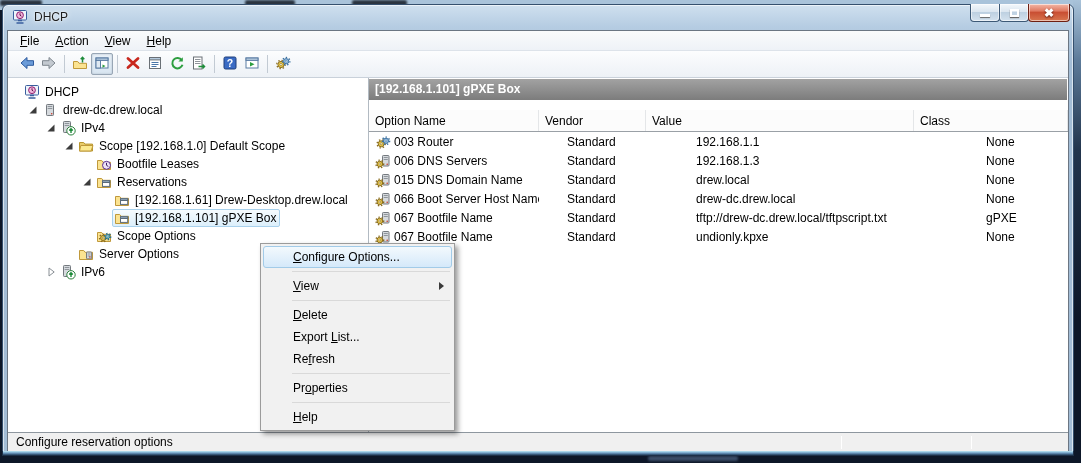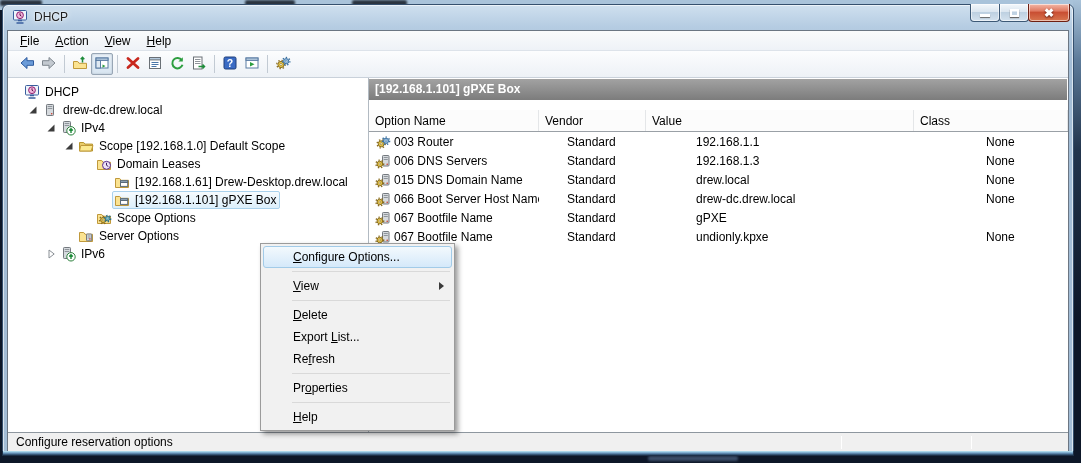--- a/index.html
+++ b/index.html
@@ -303,21 +303,39 @@
             <span class="tree-indent" style="width: 72px;"></span>
             <span class="tree-arrow"></span>
             <span class="row-core">
               <span class="tree-icon">
                 <svg width="16" height="16" viewBox="0 0 16 16">
                   <path d="M1.5 4.5h4.2l1.4 1.8h7.4v7.2h-13z" fill="#fbe391" stroke="#c0993b"></path>
                   <circle cx="10.5" cy="9.3" r="4" fill="#ece0f5" stroke="#5b2d8e"></circle>
                   <path d="M10.5 6.8v2.5l1.8 1.2" stroke="#3d1d63" stroke-width="1" fill="none"></path>
                 </svg>
               </span>
-              <span class="lbl">Domain Leases</span>
+              <span class="lbl">Bootfile Leases</span>
+            </span>
+          </div>
+          <div class="tree-row">
+            <span class="tree-indent" style="width: 72px;"></span>
+            <span class="tree-arrow">
+              <svg width="14" height="14" viewBox="0 0 14 14">
+                <path d="M10.5 3.5v7h-7z" fill="#3c3c3c"></path>
+              </svg>
+            </span>
+            <span class="row-core">
+              <span class="tree-icon">
+                <svg width="16" height="16" viewBox="0 0 16 16">
+                  <path d="M1.5 4.5h4.2l1.4 1.8h7.4v7.2h-13z" fill="#fbe391" stroke="#c0993b"></path>
+                  <rect x="6.5" y="6.8" width="7.2" height="5.6" fill="#fff" stroke="#5a6b7a"></rect>
+                  <rect x="6.5" y="6.8" width="7.2" height="1.7" fill="#9db6cc" stroke="#5a6b7a"></rect>
+                </svg>
+              </span>
+              <span class="lbl">Reservations</span>
             </span>
           </div>
           <div class="tree-row">
             <span class="tree-indent" style="width: 90px;"></span>
             <span class="tree-arrow"></span>
             <span class="row-core">
               <span class="tree-icon">
                 <svg width="16" height="16" viewBox="0 0 16 16">
                   <path d="M1.5 4.5h4.2l1.4 1.8h7.4v7.2h-13z" fill="#fbe391" stroke="#c0993b"></path>
                   <rect x="6.5" y="6.8" width="7.2" height="5.6" fill="#fff" stroke="#5a6b7a"></rect>
@@ -488,20 +506,21 @@
                     <line x1="8.7" y1="4.5" x2="12.8" y2="4.5" stroke="#8f959b"></line>
                     <line x1="8.7" y1="6.5" x2="12.8" y2="6.5" stroke="#8f959b"></line>
                     <circle cx="12.2" cy="11.2" r="0.8" fill="#cc3b2a"></circle>
                     <circle cx="4.8" cy="11" r="3.9" fill="none" stroke="#8a6d1f" stroke-width="1.3" stroke-dasharray="1.4 1.9"></circle>
                     <circle cx="4.8" cy="11" r="2.8" fill="#e8c84a" stroke="#8a6d1f"></circle>
                     <circle cx="4.8" cy="11" r="0.9799999999999999" fill="#fff" stroke="#8a6d1f" stroke-width=".6"></circle>
                   </svg></span>
                 <span>067 Bootfile Name</span>
               </div>
               <div class="lv-cell c1">Standard</div>
+              <div class="lv-cell c2">tftp://drew-dc.drew.local/tftpscript.txt</div>
               <div class="lv-cell c3">gPXE</div>
             </div>
             <div class="lv-row">
               <div class="lv-cell c0">
                 <span class="opt-icon"><svg width="16" height="16" viewBox="0 0 16 16">
                     <rect x="7.5" y="2.5" width="6.5" height="10.5" rx="0.8" fill="#d6dade" stroke="#74797f"></rect>
                     <line x1="8.7" y1="4.5" x2="12.8" y2="4.5" stroke="#8f959b"></line>
                     <line x1="8.7" y1="6.5" x2="12.8" y2="6.5" stroke="#8f959b"></line>
                     <circle cx="12.2" cy="11.2" r="0.8" fill="#cc3b2a"></circle>
                     <circle cx="4.8" cy="11" r="3.9" fill="none" stroke="#8a6d1f" stroke-width="1.3" stroke-dasharray="1.4 1.9"></circle>

